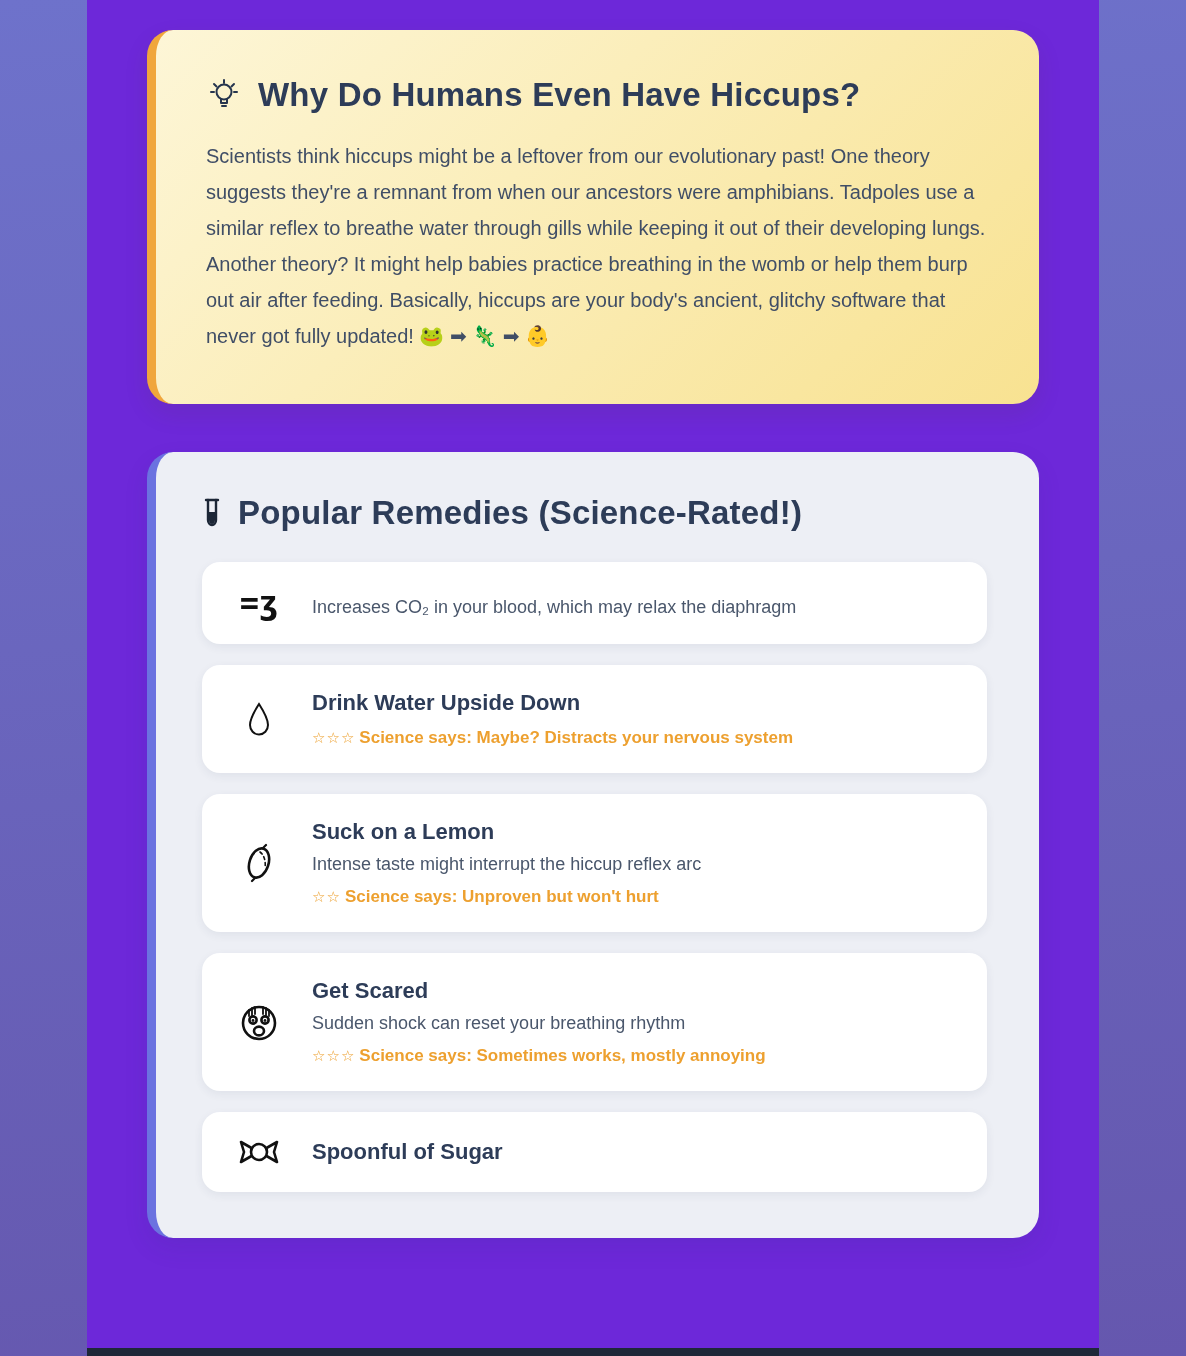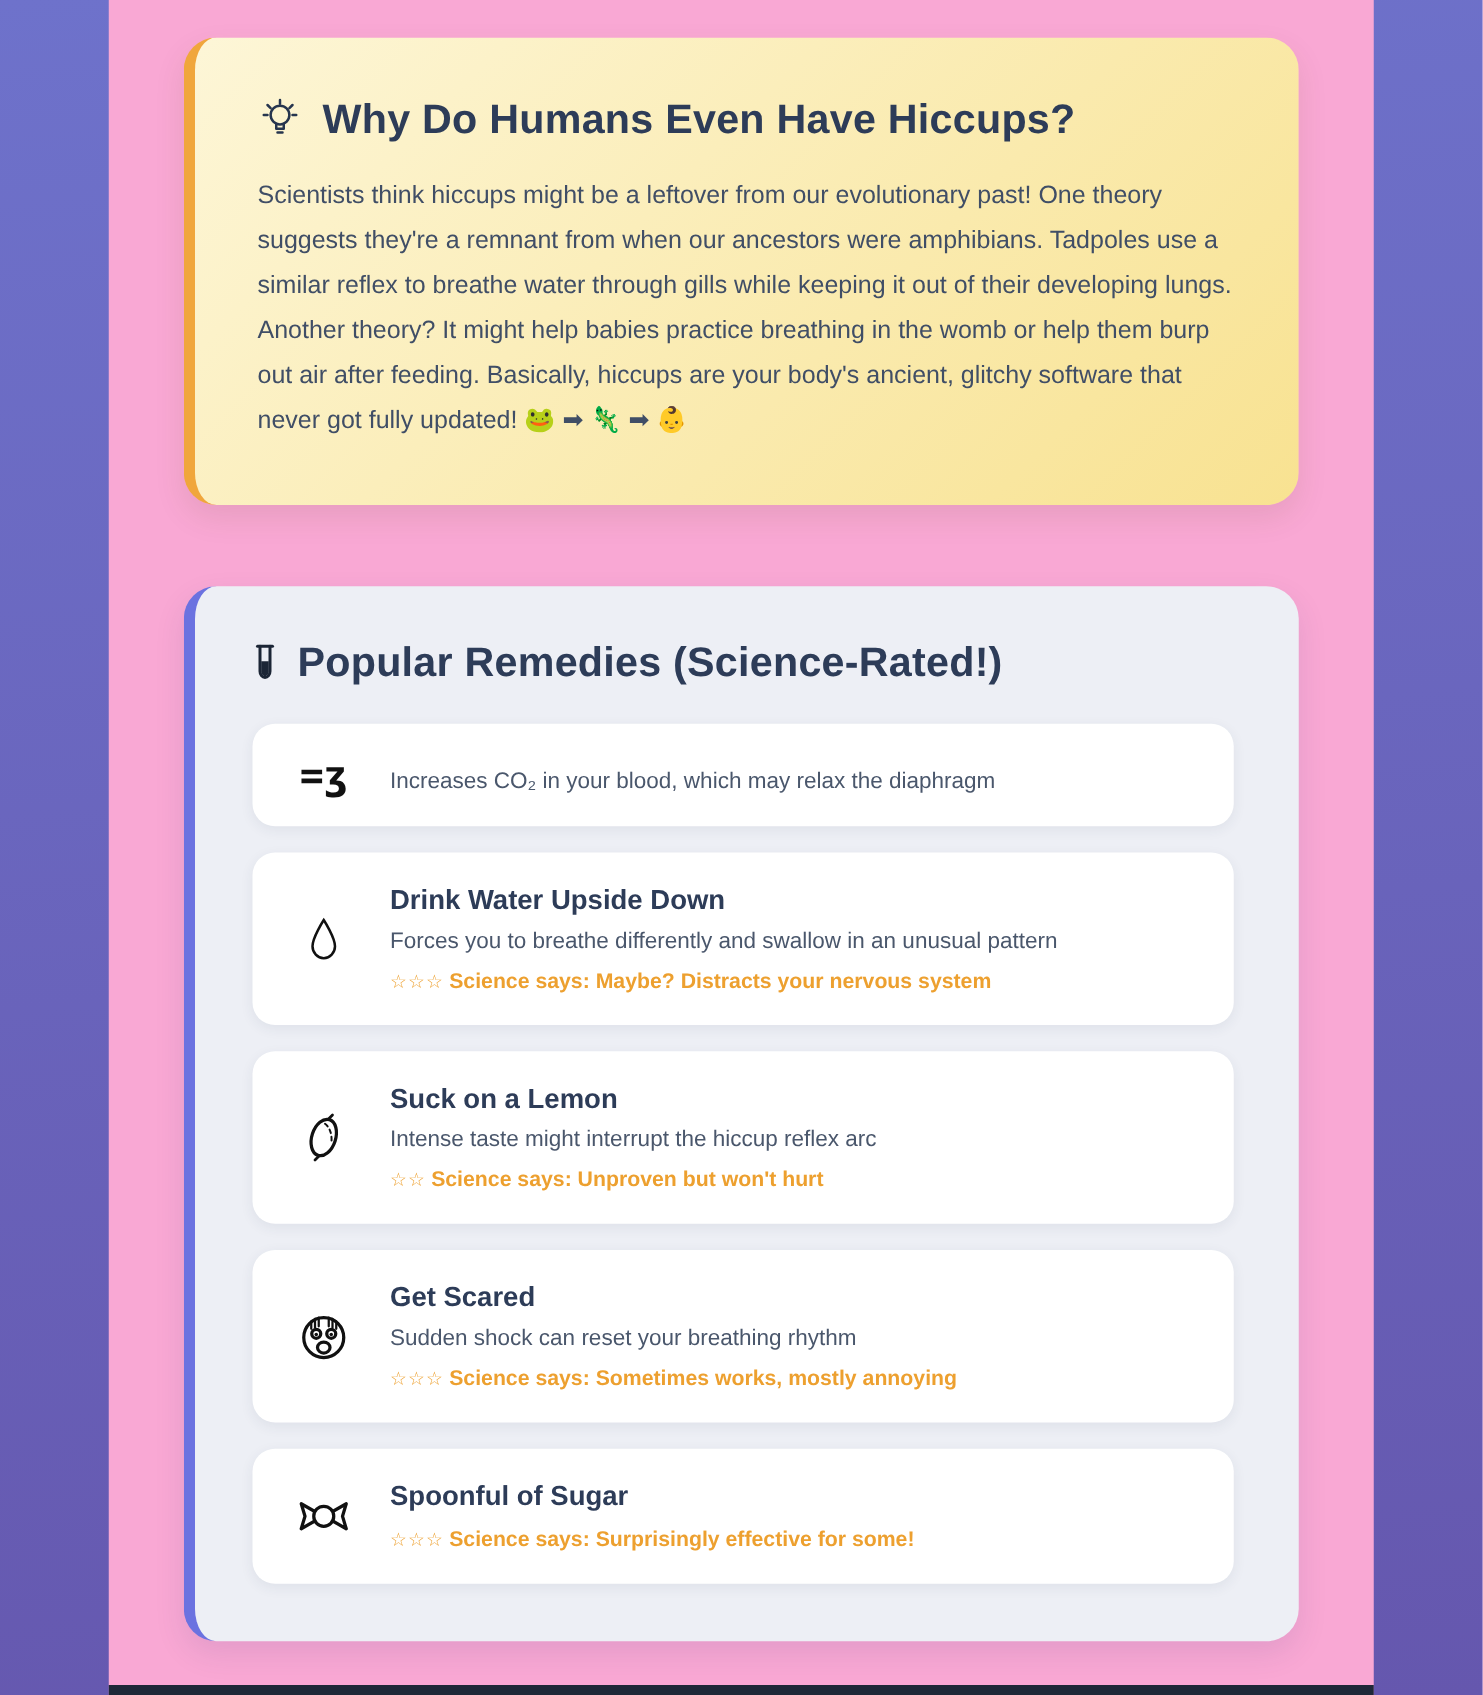--- a/index.html
+++ b/index.html
@@ -7,25 +7,24 @@
   body {
     height: 1356px;
     overflow: hidden;
     background: linear-gradient(175deg, #6e72cb 0%, #6557ae 100%);
     font-family: "Liberation Sans", "DejaVu Sans", sans-serif;
     display: flex;
     justify-content: center;
   }
   .content-column {
     width: 1012px;
-    background: #f9a8d4;
+    background: #6d28d9;
     min-height: 1356px;
     display: flex;
     flex-direction: column;
-    gap: 17px;
   }
   
   .hiccups-card {
     margin: 30px 60px 0 60px;
     background: linear-gradient(135deg, #fdf6d7 0%, #f8e291 100%);
     border-left: 9px solid #f0a63c;
     border-radius: 26px;
     padding: 46px 52px 50px 50px;
     box-shadow: 0 10px 24px rgba(80, 70, 20, 0.10);
   }
@@ -142,21 +141,20 @@
       </div>
 
       <div class="remedy-card">
         <div class="remedy-icon">
           <svg class="icon" width="34" height="38" viewBox="0 0 34 38" fill="none" stroke="#111111" stroke-width="2">
             <path d="M17 4 C17 4, 8 18, 8 25 a9 9.5 0 0 0 18 0 C26 18, 17 4, 17 4 Z"></path>
           </svg>
         </div>
         <div class="remedy-text">
           <div class="remedy-title">Drink Water Upside Down</div>
-          <div class="remedy-desc">Forces you to breathe differently and swallow in an unusual pattern</div>
           <div class="remedy-rating">
             <span class="stars">☆☆☆</span><span>Science says: Maybe? Distracts your nervous system</span>
           </div>
         </div>
       </div>
 
       <div class="remedy-card">
         <div class="remedy-icon">
           <svg class="icon" width="42" height="44" viewBox="0 0 42 44" fill="none" stroke="#111111" stroke-width="2.6" stroke-linecap="round">
             <ellipse cx="21" cy="22" rx="9.5" ry="15" transform="rotate(18 21 22)"></ellipse>
@@ -197,23 +195,20 @@
       <div class="remedy-card">
         <div class="remedy-icon">
           <svg class="icon" width="48" height="30" viewBox="0 0 48 30" fill="none" stroke="#111111" stroke-width="2.6" stroke-linejoin="round">
             <circle cx="24" cy="15" r="8"></circle>
             <path d="M16.5 11 L6 5 L9 15 L6 25 L16.5 19"></path>
             <path d="M31.5 11 L42 5 L39 15 L42 25 L31.5 19"></path>
           </svg>
         </div>
         <div class="remedy-text">
           <div class="remedy-title">Spoonful of Sugar</div>
-          <div class="remedy-rating">
-            <span class="stars">☆☆☆</span><span>Science says: Surprisingly effective for some!</span>
-          </div>
         </div>
       </div>
 
     </div>
   </section>
 
   <div class="footer-strip"></div>
 </div>
 
 </body></html>

